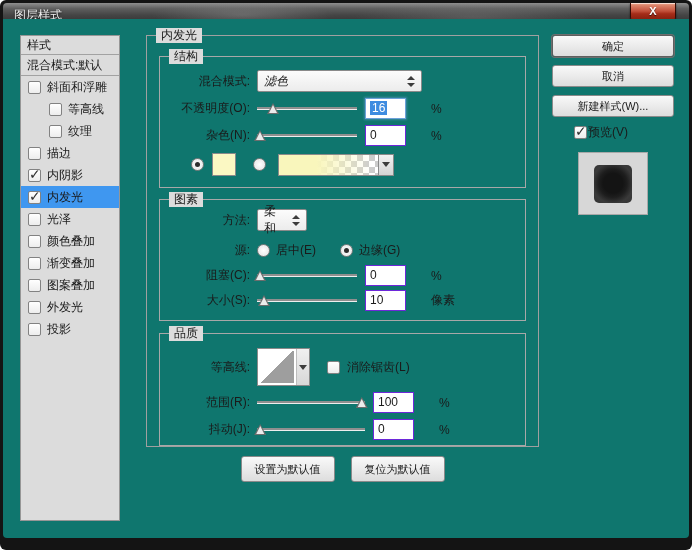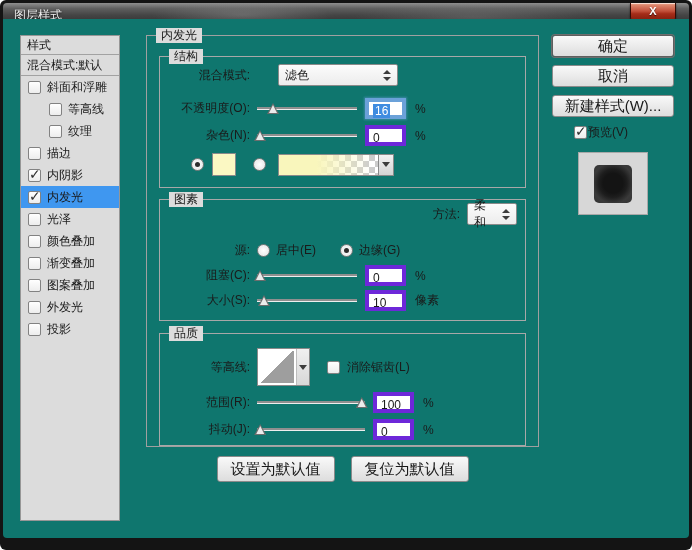--- a/index.html
+++ b/index.html
@@ -49,27 +49,27 @@
   .spin i { width:0; height:0; border-left:4px solid transparent; border-right:4px solid transparent; }
   .spin .up { border-bottom:4px solid #3c3c3c; }
   .spin .dn { border-top:4px solid #3c3c3c; }
   .slider { position:relative; width:100px; height:15px; flex:none; margin-right:8px; cursor:pointer; }
   .slider .track { position:absolute; left:0; right:0; top:6px; height:2px;
                    background:#8f8f8f; box-shadow:0 1px 0 #eeeeee; }
   .thumb { position:absolute; top:2px; width:12px; height:11px; margin-left:-6px;
            clip-path:polygon(50% 0,100% 100%,0 100%); background:#6d6d6d; }
   .thumb::after { content:""; position:absolute; left:2px; top:2px; right:2px; bottom:1px;
            clip-path:polygon(50% 0,100% 100%,0 100%); background:#ebebeb; }
-  .val { width:41px; height:21px; flex:none; border:4px solid #6d28d9; background:#ffffff;
-         line-height:19px; padding-left:4px; margin-right:9px; }
+  .val { width:41px; height:21px; flex:none; border:1px solid #6d28d9; background:#ffffff;
+         line-height:19px; padding-left:4px; margin-right:25px; }
   .val.focused { border-color:#6ba1d9; box-shadow:0 0 2px 1px rgba(110,160,225,.45); }
   .val.focused .sel { background:#3f8ce0; color:#ffffff; padding:0 2px; }
   .btn { background:linear-gradient(#f9f9f9,#dddddd); border:1px solid #8a8a8a;
          border-radius:3px; display:flex; align-items:center; justify-content:center;
-         cursor:pointer; font-size:15px; color:#1a1a1a; }
+         cursor:pointer; font-size:11px; color:#1a1a1a; }
 
   
   .outerfs { position:absolute; left:143px; top:16px; width:393px; height:412px;
              border:1px solid #a0a0a0; }
   .legend { position:absolute; top:-8px; left:9px; background:#dcdcdc; padding:0 5px;
             line-height:15px; }
   .fs { position:absolute; left:12px; right:12px; border:1px solid #a8a8a8; }
   #fs-structure { top:20px;  height:132px; }
   #fs-elements  { top:163px; height:122px; }
   #fs-quality   { top:297px; height:113px; }
@@ -177,23 +177,23 @@
             <span>投影</span>
           </div>
         </div>
     </div>
 
     <div class="outerfs">
       <span class="legend">内发光</span>
 
       <div class="fs" id="fs-structure">
         <span class="legend">结构</span>
-        <div class="frow" style="top:7px;gap:21px;">
+        <div class="frow" style="top:13px;">
           <span class="flbl">混合模式:</span>
-          <div class="combo" style="width:120px;">
+          <div class="combo" style="width:165px;font-style:italic;">
             <span>滤色</span>
             <span class="spin">
                 <i class="up"></i>
                 <i class="dn"></i>
               </span>
           </div>
         </div>
         <div class="frow" style="top:41px;">
           <span class="flbl">不透明度(O):</span>
           <div class="slider">
@@ -224,21 +224,21 @@
             <span class="gradbar"></span>
             <span class="dropbtn">
                 <span class="caret"></span>
               </span>
           </span>
         </div>
       </div>
 
       <div class="fs" id="fs-elements">
         <span class="legend">图素</span>
-        <div class="frow" style="top:3px;justify-content:flex-end;">
+        <div class="frow" style="top:9px;">
           <span class="flbl">方法:</span>
           <div class="combo" style="width:50px;">
             <span>柔和</span>
             <span class="spin">
                 <i class="up"></i>
                 <i class="dn"></i>
               </span>
           </div>
         </div>
         <div class="frow" style="top:42px;">

